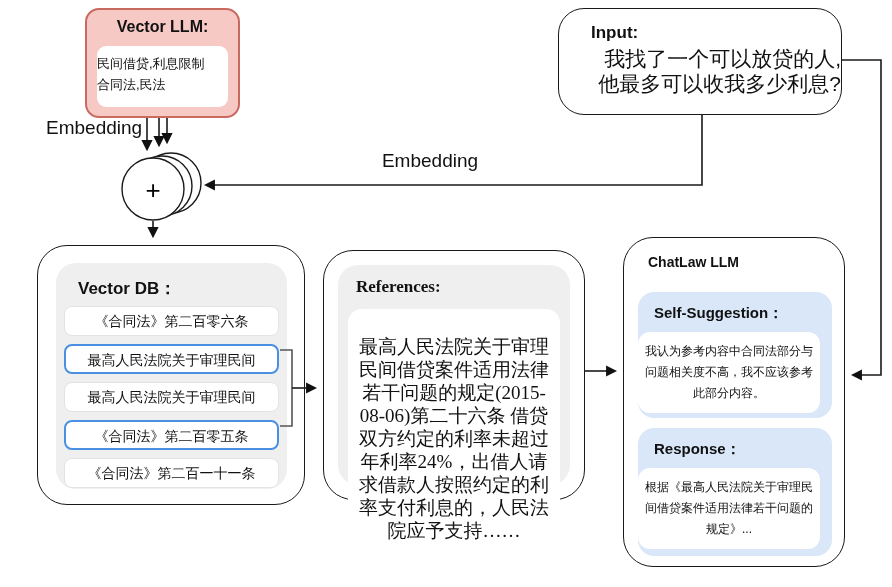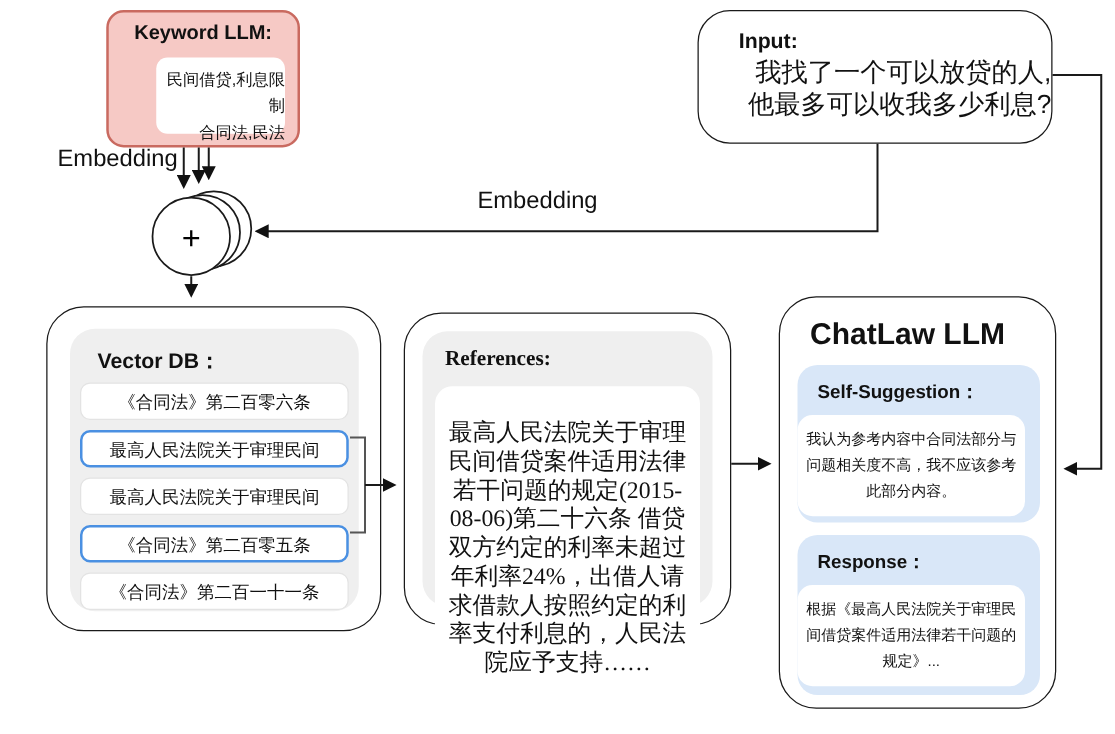--- a/index.html
+++ b/index.html
@@ -10,21 +10,21 @@
   body{font-family:"Liberation Sans","DejaVu Sans",sans-serif;color:#111;}
   .canvas{position:relative;width:892px;height:587px;background:#fff;overflow:hidden;}
   .overlay{position:absolute;left:0;top:0;width:892px;height:587px;z-index:5;pointer-events:none;}
   .box{position:absolute;box-sizing:border-box;background:#fff;border:1.6px solid var(--line_dark);z-index:1;}
 
   
   .kw{left:85px;top:8px;width:155px;height:110px;border-radius:14px;
       background:var(--pink_fill);border:2px solid var(--pink_border);}
   .kw-title{text-align:center;font-weight:bold;font-size:16px;padding-top:8px;}
   .kw-inner{position:absolute;left:10px;right:10px;top:36px;bottom:9px;background:#fff;
-      border-radius:9px;font-size:13px;line-height:21px;text-align:right;padding-top:7px;box-sizing:border-box;margin-left:28px;}
+      border-radius:9px;font-size:13px;line-height:21px;text-align:left;padding-top:7px;box-sizing:border-box;}
 
   
   .inp{left:558px;top:8px;width:284px;height:107px;border-radius:26px;}
   .inp-title{font-weight:bold;font-size:17px;padding:14px 0 3px 32px;}
   .inp-line{text-align:right;font-size:21px;line-height:25px;}
 
   
   .lbl{position:absolute;font-size:19px;z-index:2;}
   .emb-left{left:46px;top:117px;}
   .emb-mid{left:340px;top:150px;width:180px;text-align:center;}
@@ -40,21 +40,21 @@
 
   
   .ref{left:323px;top:250px;width:262px;height:250px;border-radius:30px;}
   .ref .grey{left:14px;right:14px;top:14px;bottom:14px;font-family:Liberation Serif, serif;}
   .ref-title{font-weight:bold;font-size:17px;padding:12px 0 4px 18px;}
   .ref-text{margin:8px 10px 0 10px;background:#fff;border-radius:14px;padding:26px 6px;
         font-size:19px;line-height:23px;text-align:center;}
 
   
   .cl{left:623px;top:237px;width:222px;height:330px;border-radius:30px;}
-  .cl-title{font-weight:bold;font-size:24px;padding:16px 0 0 24px;}
+  .cl-title{font-weight:bold;font-size:14px;padding:16px 0 0 24px;}
   .bluebox{position:absolute;left:14px;width:194px;background:var(--panel_blue);border-radius:16px;box-sizing:border-box;}
   .ss{top:54px;height:126px;}
   .rs{top:190px;height:128px;}
   .blue-title{font-weight:bold;font-size:15px;padding:12px 0 0 16px;}
   .blue-text{margin:9px 12px 0 0;background:#fff;border-radius:12px;padding:9px 5px;
         font-size:12px;line-height:21px;text-align:center;}
 </style>
 </head>
 <body>
 
@@ -84,21 +84,21 @@
 
     <path d="M280 350 H292 V426 H280" fill="none" stroke="#555" stroke-width="1.6"></path>
     <path d="M292 388 H315" fill="none" stroke="#1a1a1a" stroke-width="1.6" marker-end="url(#ah)"></path>
 
     <path d="M585 371 H615" fill="none" stroke="#1a1a1a" stroke-width="1.6" marker-end="url(#ah)"></path>
 
     <path d="M842 60 H881 V375 H853" fill="none" stroke="#1a1a1a" stroke-width="1.6" marker-end="url(#ah)"></path>
   </svg>
 
   <div class="box kw">
-    <div class="kw-title">Keyword LLM:</div>
+    <div class="kw-title">Vector LLM:</div>
     <div class="kw-inner">
       <div>民间借贷,利息限制</div>
       <div>合同法,民法</div>
     </div>
   </div>
 
   <div class="box inp">
     <div class="inp-title">Input:</div>
     <div class="inp-line">我找了一个可以放贷的人,</div>
     <div class="inp-line">他最多可以收我多少利息?</div>

